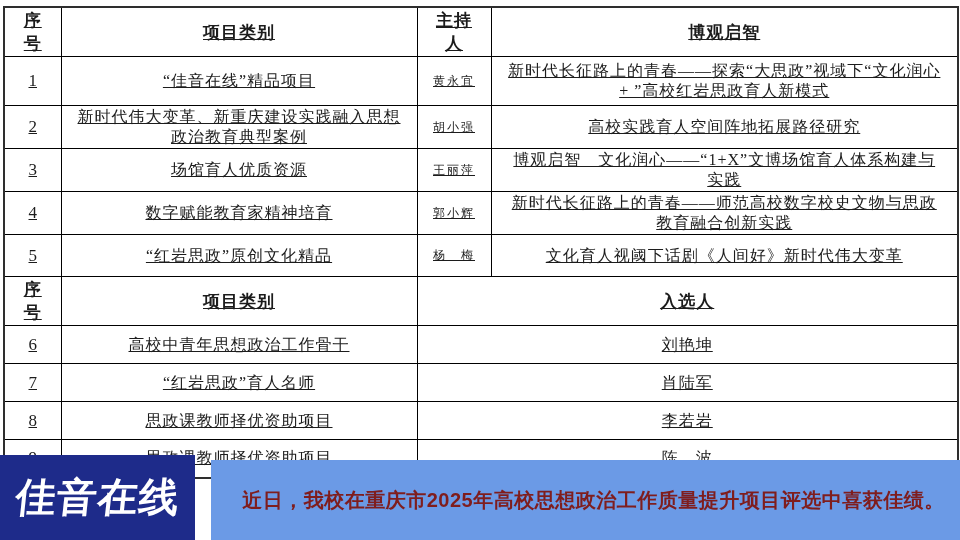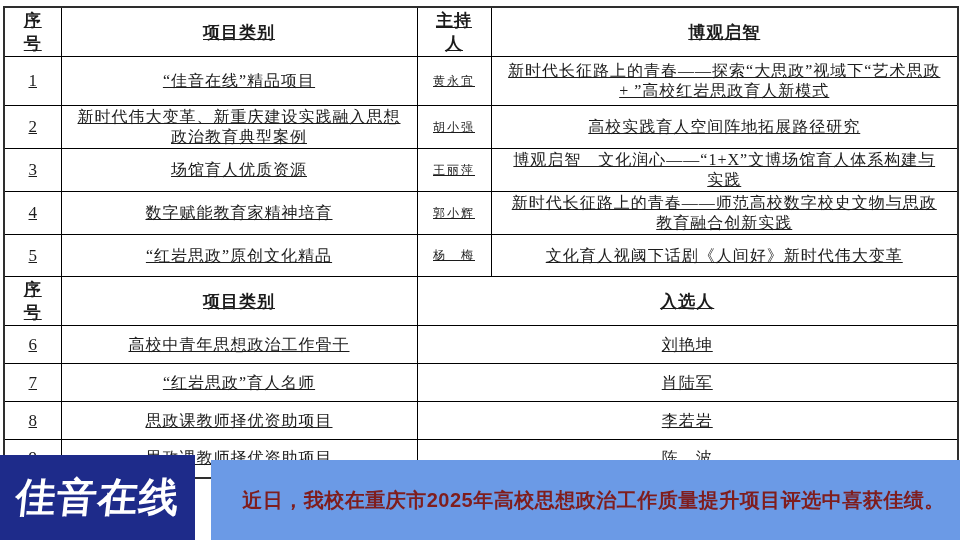--- a/index.html
+++ b/index.html
@@ -100,21 +100,21 @@
         <tr class="h-head">
       <th class="hdr">序号</th>
       <th class="hdr">项目类别</th>
       <th class="hdr">主持人</th>
       <th class="hdr">博观启智</th>
     </tr>
     <tr class="h-r1">
       <td class="num">1</td>
       <td class="cat">“佳音在线”精品项目</td>
       <td class="host">黄永宜</td>
-      <td class="name">新时代长征路上的青春——探索“大思政”视域下“艺术思政+ ”高校红岩思政育人新模式</td>
+      <td class="name">新时代长征路上的青春——探索“大思政”视域下“文化润心+ ”高校红岩思政育人新模式</td>
     </tr>
     <tr class="h-r2">
       <td class="num">2</td>
       <td class="cat">新时代伟大变革、新重庆建设实践融入思想政治教育典型案例</td>
       <td class="host">胡小强</td>
       <td class="name">高校实践育人空间阵地拓展路径研究</td>
     </tr>
     <tr class="h-r3">
       <td class="num">3</td>
       <td class="cat">场馆育人优质资源</td>

